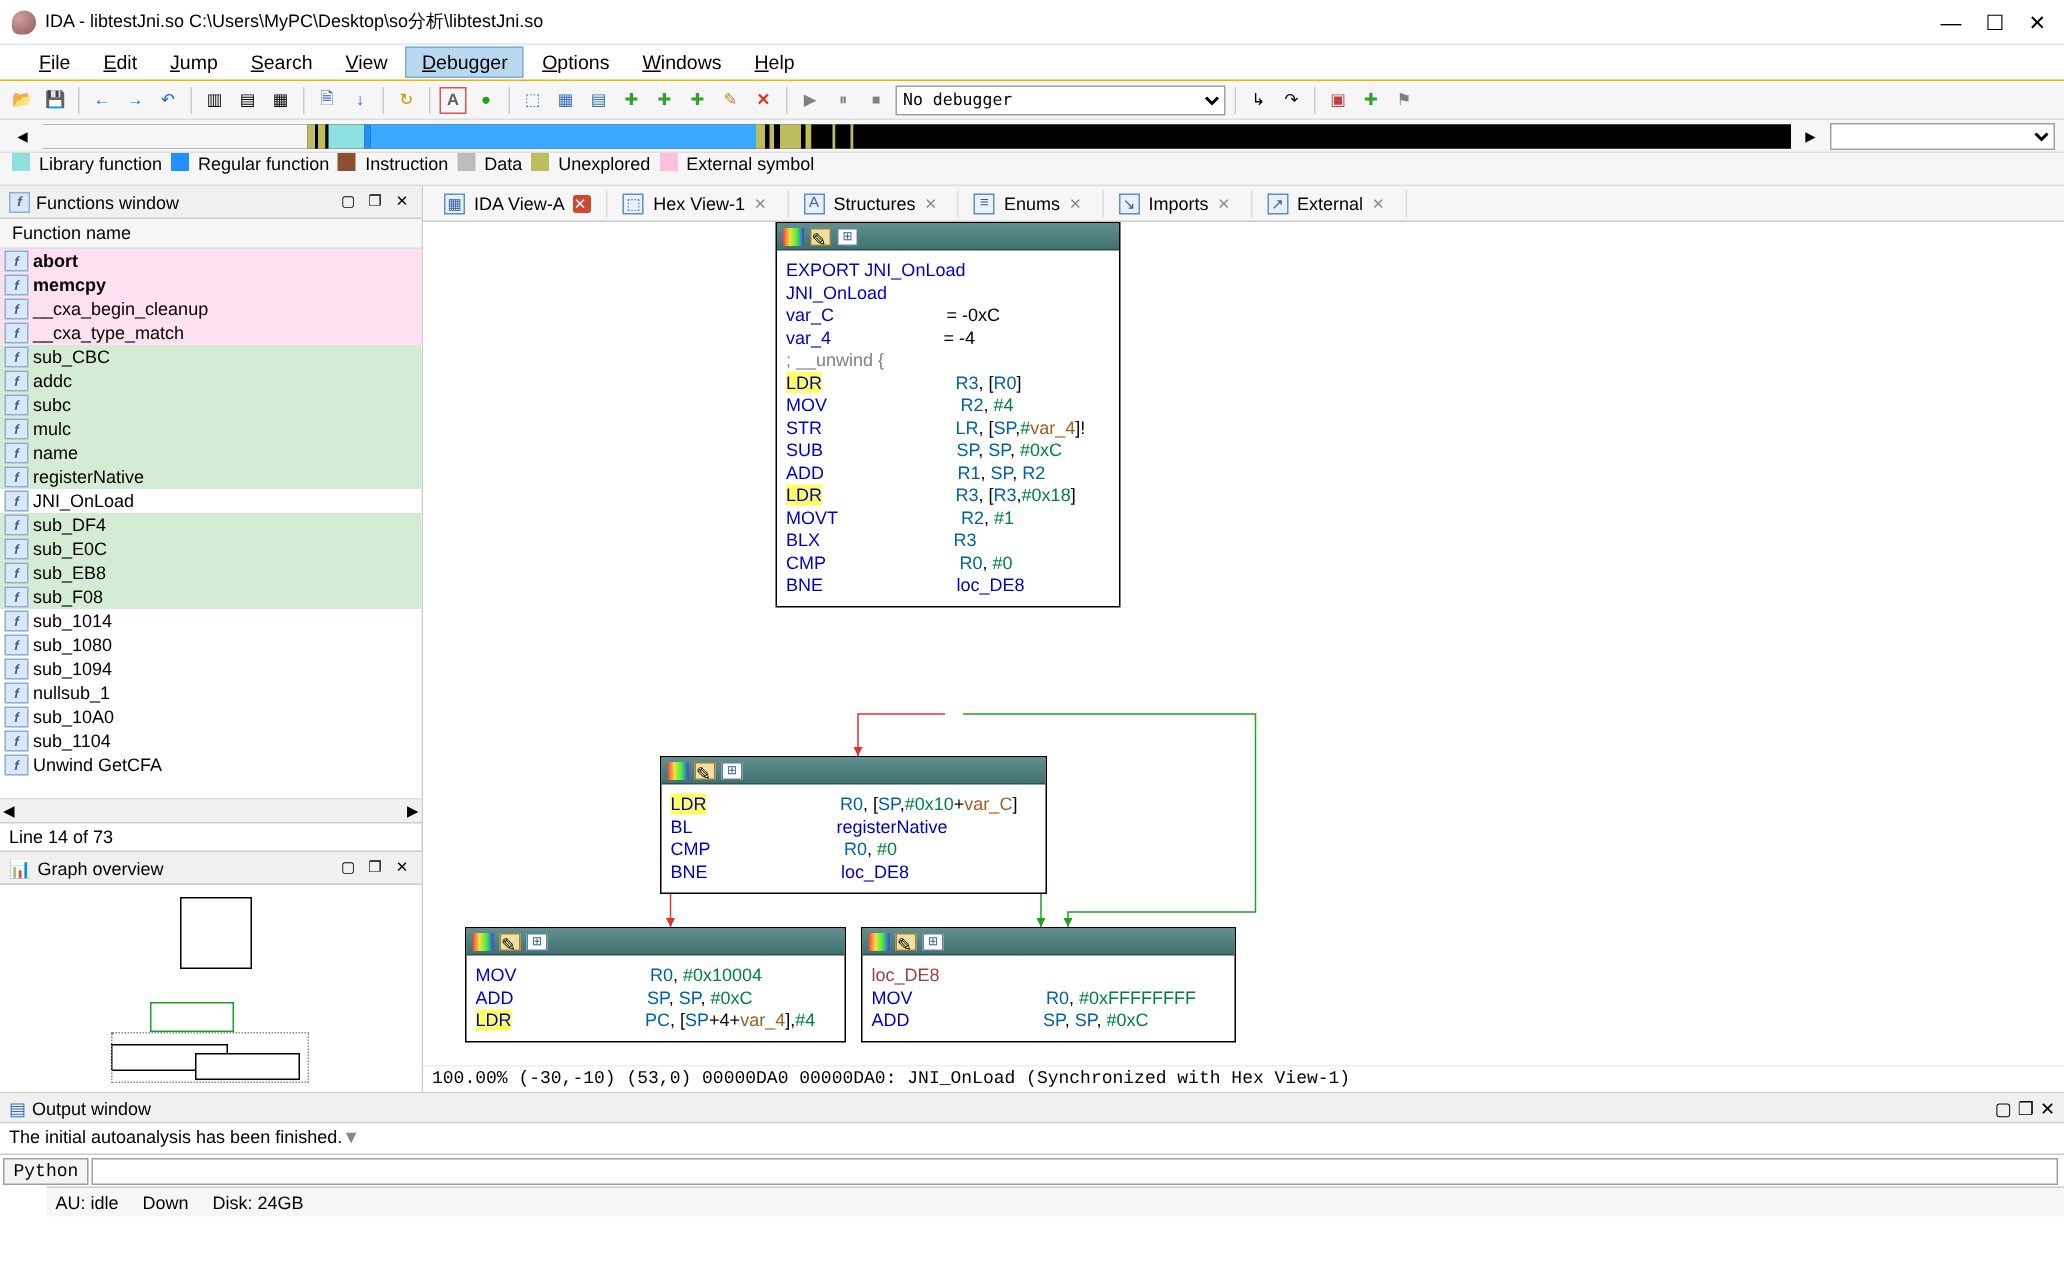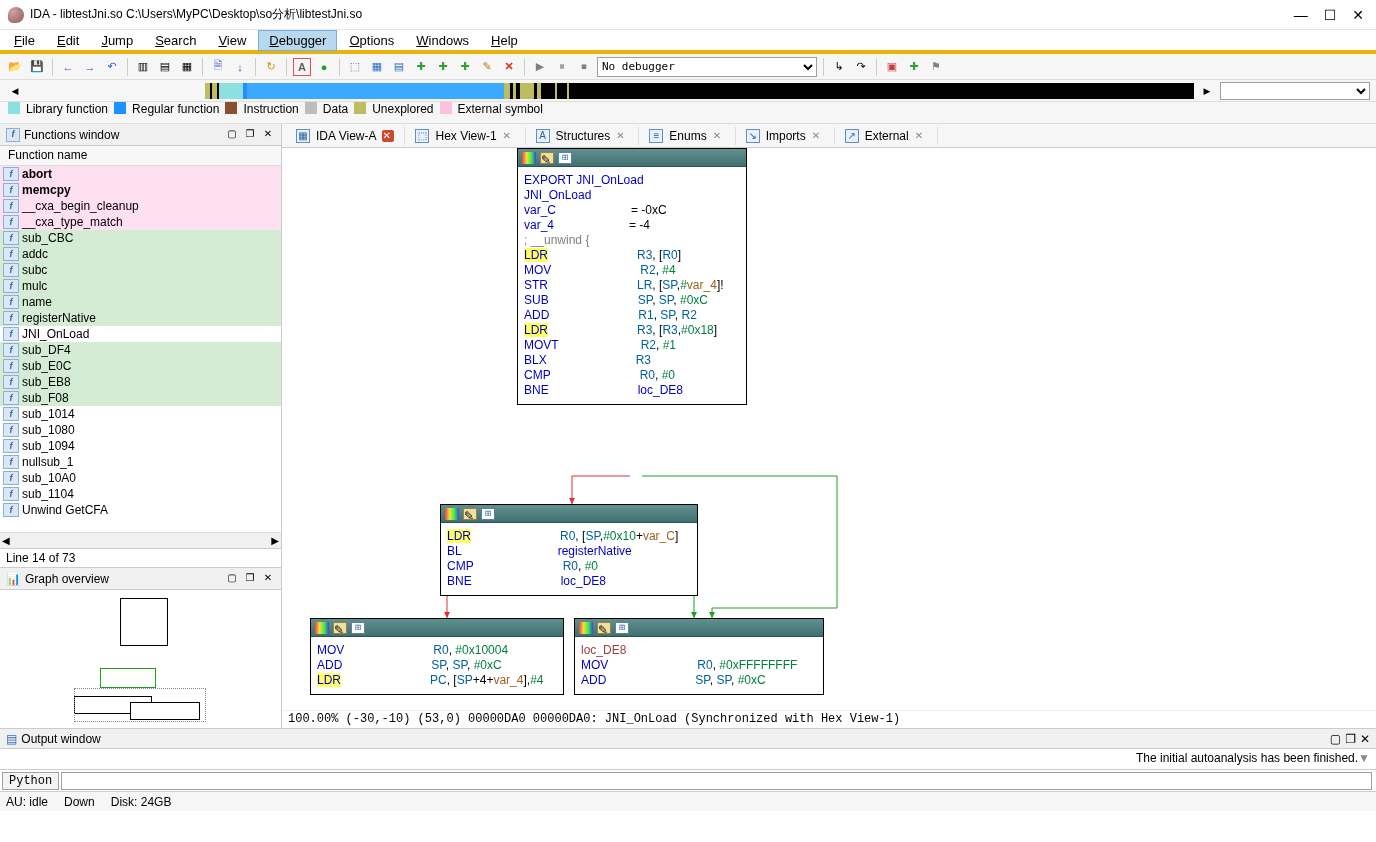--- a/index.html
+++ b/index.html
@@ -2,21 +2,21 @@
 <html><head>
 <meta charset="utf-8">
 <style>
 * { box-sizing: border-box; margin: 0; padding: 0; font-family: "Segoe UI", Tahoma, sans-serif; }
 body { background: #fff; width: 1376px; height: 842px; overflow: hidden; font-size: 12px; position: relative; }
 .titlebar { height: 30px; display: flex; align-items: center; padding: 0 8px; background: #fff; border-bottom: 1px solid #e5e5e5; }
 .titlebar .icon { width: 16px; height: 16px; margin-right: 6px; background: radial-gradient(circle at 30% 30%, #d4a0a0, #8b5a5a); border-radius: 50% 50% 50% 30%; }
 .titlebar .title-text { flex: 1; font-size: 12px; }
 .win-controls { display: flex; gap: 16px; padding-right: 4px; }
 .win-controls span { font-size: 14px; cursor: pointer; }
-.menubar { height: 24px; display: flex; align-items: center; padding: 0 4px; border-bottom: 4px solid #eab308; gap: 2px; font-size: 13px; }
+.menubar { height: 24px; display: flex; align-items: center; padding: 0 16px; border-bottom: 1px solid #eab308; gap: 2px; font-size: 13px; }
 .menubar .menu-item { padding: 2px 10px; cursor: pointer; }
 .menubar .menu-item.active { background: #b8d8f0; border: 1px solid #7ab0d8; }
 .menubar .menu-item u { text-decoration: underline; }
 .toolbar { height: 26px; display: flex; align-items: center; padding: 2px 6px; gap: 4px; border-bottom: 1px solid #ddd; background: #f6f6f6; }
 .tb-btn { width: 18px; height: 18px; display: inline-flex; align-items: center; justify-content: center; font-size: 11px; cursor: pointer; }
 .tb-sep { width: 1px; height: 18px; background: #ccc; margin: 0 2px; }
 .tb-select { height: 20px; font-family: monospace; font-size: 11px; border: 1px solid #a0a0a0; background: #fff; width: 220px; }
 .nav-bar { height: 22px; display: flex; align-items: center; border-bottom: 1px solid #ddd; background: #f6f6f6; padding: 2px 6px; gap: 4px; }
 .nav-track { flex: 1; height: 16px; background: #000; position: relative; display: flex; }
 .nav-seg { height: 100%; }
@@ -55,25 +55,25 @@
 .kw-str { color: #0000c0; }
 .kw-green { color: #008040; }
 .kw-red { color: #a04040; }
 .kw-orange { color: #a06020; }
 .kw-gray { color: #808080; }
 .hl { background: #ffff60; }
 .status-line { position: absolute; bottom: 0; left: 0; right: 0; height: 18px; font-family: "Courier New", monospace; font-size: 12px; padding: 1px 6px; background: #fff; border-top: 1px solid #eee; }
 .output-sec { border-top: 1px solid #ccc; }
 .output-header { height: 20px; display: flex; align-items: center; padding: 0 6px; background: #f0f0f0; border-bottom: 1px solid #ccc; font-size: 12px; gap: 4px; }
 .output-header .spacer { flex:1; }
-.output-body { height: 20px; font-family: "Courier New", monospace; font-size: 12px; padding: 2px 6px; background: #fff; display:flex; justify-content:flex-end; }
+.output-body { height: 20px; font-family: "Courier New", monospace; font-size: 12px; padding: 2px 6px; background: #fff; display:flex; justify-content:flex-start; }
 .output-cmd { height: 22px; display: flex; align-items: center; border-top: 1px solid #ccc; }
 .cmd-btn { padding: 1px 6px; border: 1px solid #a0a0a0; background: #f4f4f4; font-size: 12px; margin: 2px; font-family:"Courier New",monospace; }
 .cmd-input { flex: 1; height: 18px; border: 1px solid #a0a0a0; margin-right: 4px; }
-.statusbar { height: 20px; display: flex; align-items: center; gap: 16px; padding: 0 6px; font-family: "Courier New", monospace; font-size: 12px; background: #f6f6f6; border-top: 1px solid #ccc; }
+.statusbar { height: 20px; display: flex; align-items: center; gap: 16px; padding: 0 6px; font-family: "Courier New", monospace; font-size: 12px; background: #f6f6f6; border-top: 1px solid #ccc; margin-left: 31px; }
 svg.edges { position:absolute; top:0; left:0; pointer-events:none; }
 </style>
 </head>
 <body>
 
 <div class="titlebar">
   <span class="icon"></span>
   <span class="title-text">IDA - libtestJni.so C:\Users\MyPC\Desktop\so分析\libtestJni.so</span>
   <div class="win-controls">
     <span>—</span>

